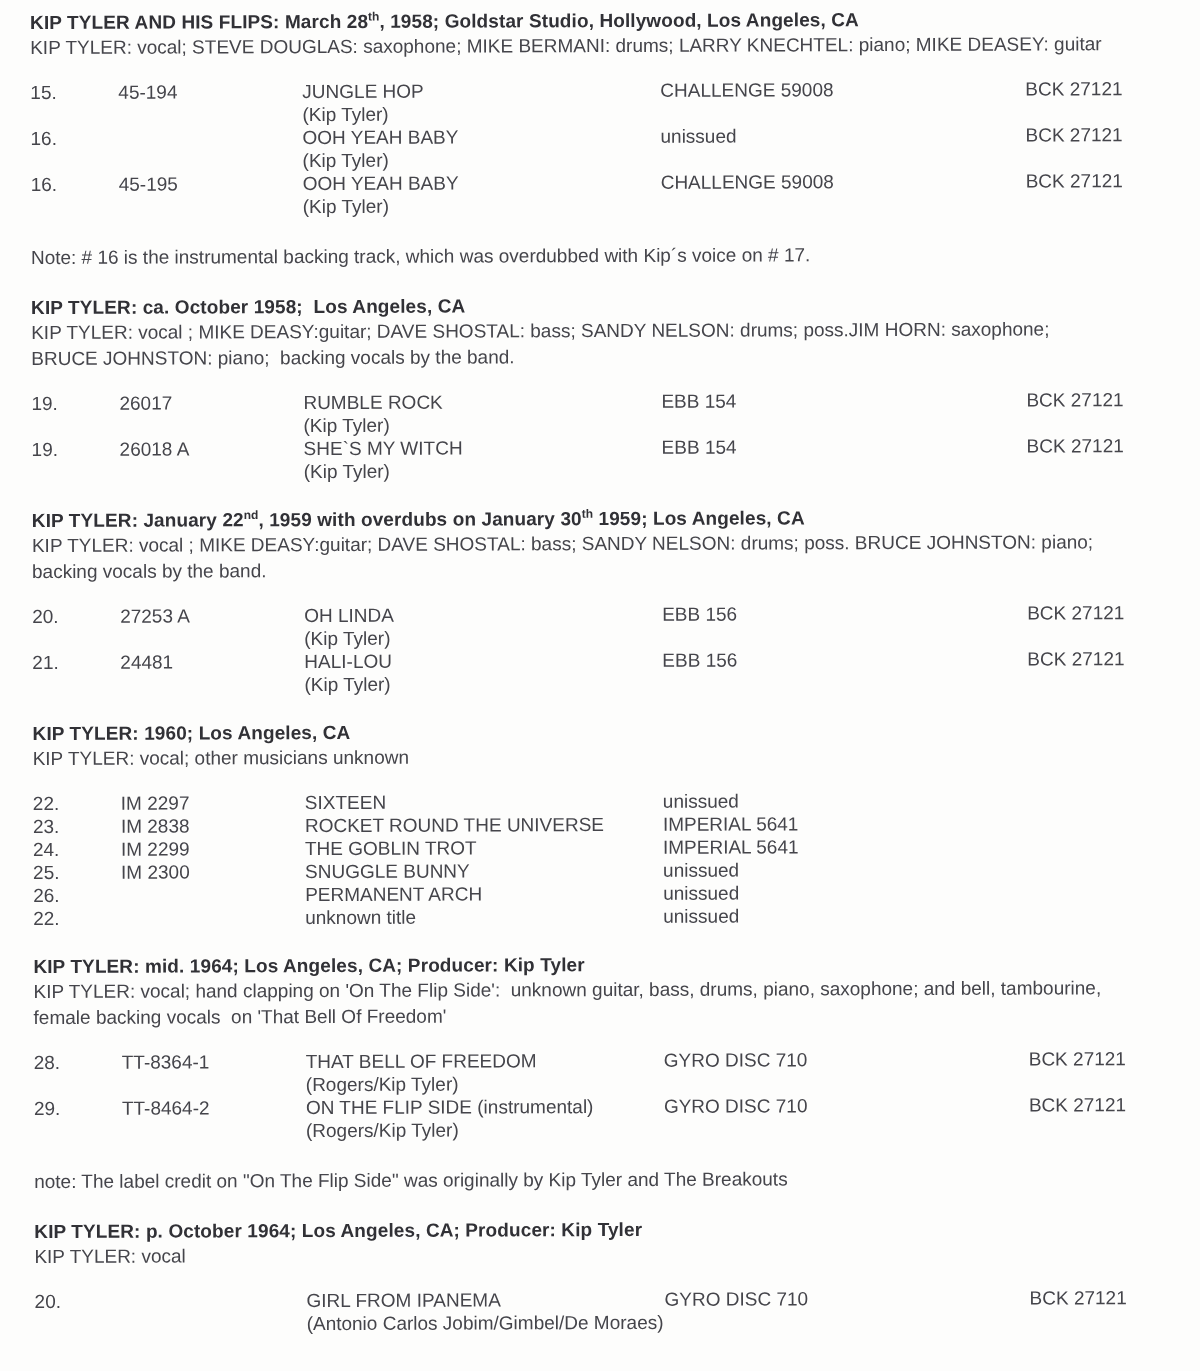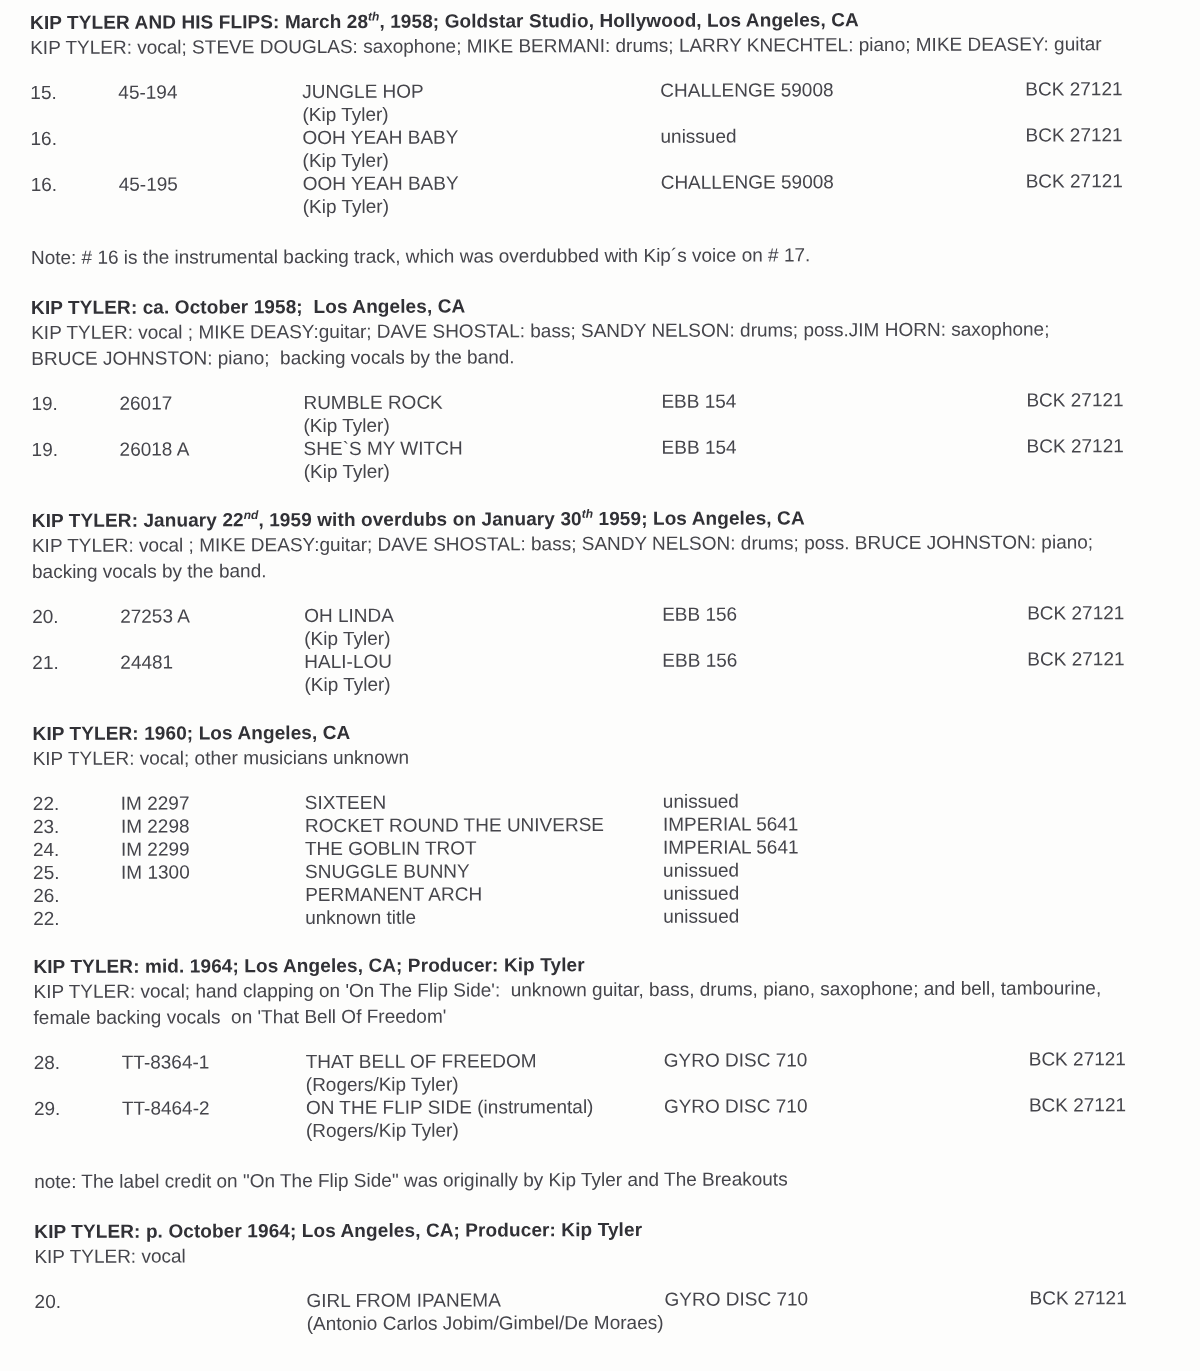--- a/index.html
+++ b/index.html
@@ -30,21 +30,20 @@
     font-weight: 700;
     color: #313136;
     white-space: pre-wrap;
     letter-spacing: 0.1px;
   }
   .heading sup {
     font-size: 12px;
     line-height: 0;
     vertical-align: super;
     letter-spacing: 0;
-    font-style: italic;
   }
   .personnel {
     padding-left: 30px;
     line-height: 26px;
     white-space: pre-wrap;
   }
   .track-list { margin-top: 20px; }
   .track-row {
     display: grid;
     grid-template-columns: 88px 184px 358px 365px auto;
@@ -173,21 +172,21 @@
     <div class="cell title-cell">
       <div>SIXTEEN</div>
 
     </div>
     <div class="cell">unissued</div>
     <div class="cell"></div>
   </div>
 
   <div class="track-row">
     <div class="cell">23.</div>
-    <div class="cell">IM 2298</div>
+    <div class="cell">IM 2838</div>
     <div class="cell title-cell">
       <div>ROCKET ROUND THE UNIVERSE</div>
 
     </div>
     <div class="cell">IMPERIAL 5641</div>
     <div class="cell"></div>
   </div>
 
   <div class="track-row">
     <div class="cell">24.</div>
@@ -195,21 +194,21 @@
     <div class="cell title-cell">
       <div>THE GOBLIN TROT</div>
 
     </div>
     <div class="cell">IMPERIAL 5641</div>
     <div class="cell"></div>
   </div>
 
   <div class="track-row">
     <div class="cell">25.</div>
-    <div class="cell">IM 1300</div>
+    <div class="cell">IM 2300</div>
     <div class="cell title-cell">
       <div>SNUGGLE BUNNY</div>
 
     </div>
     <div class="cell">unissued</div>
     <div class="cell"></div>
   </div>
 
   <div class="track-row">
     <div class="cell">26.</div>

